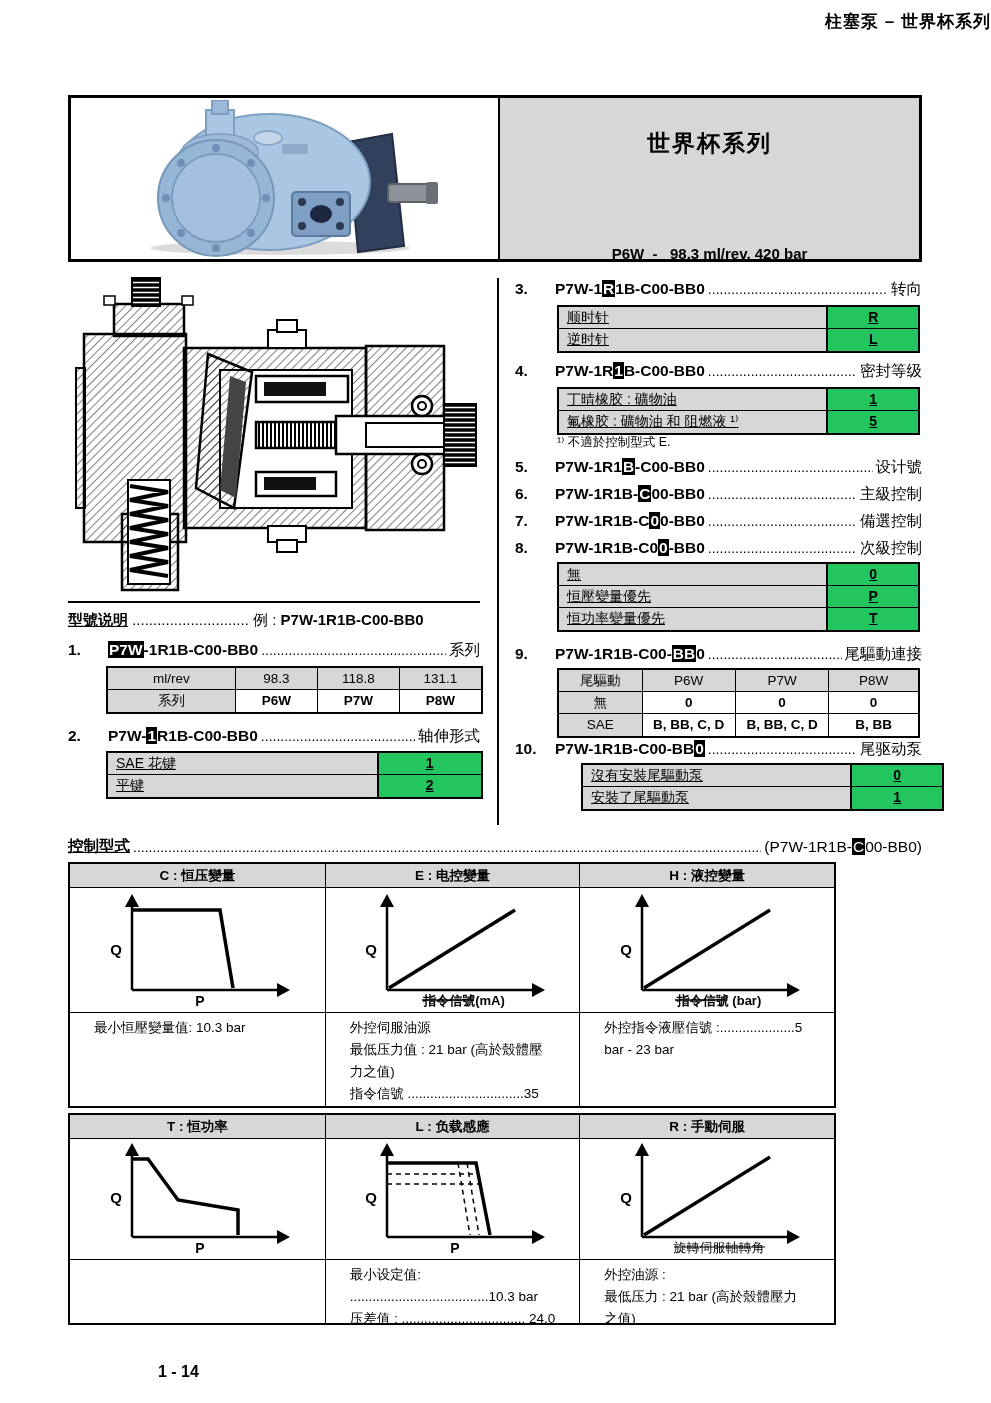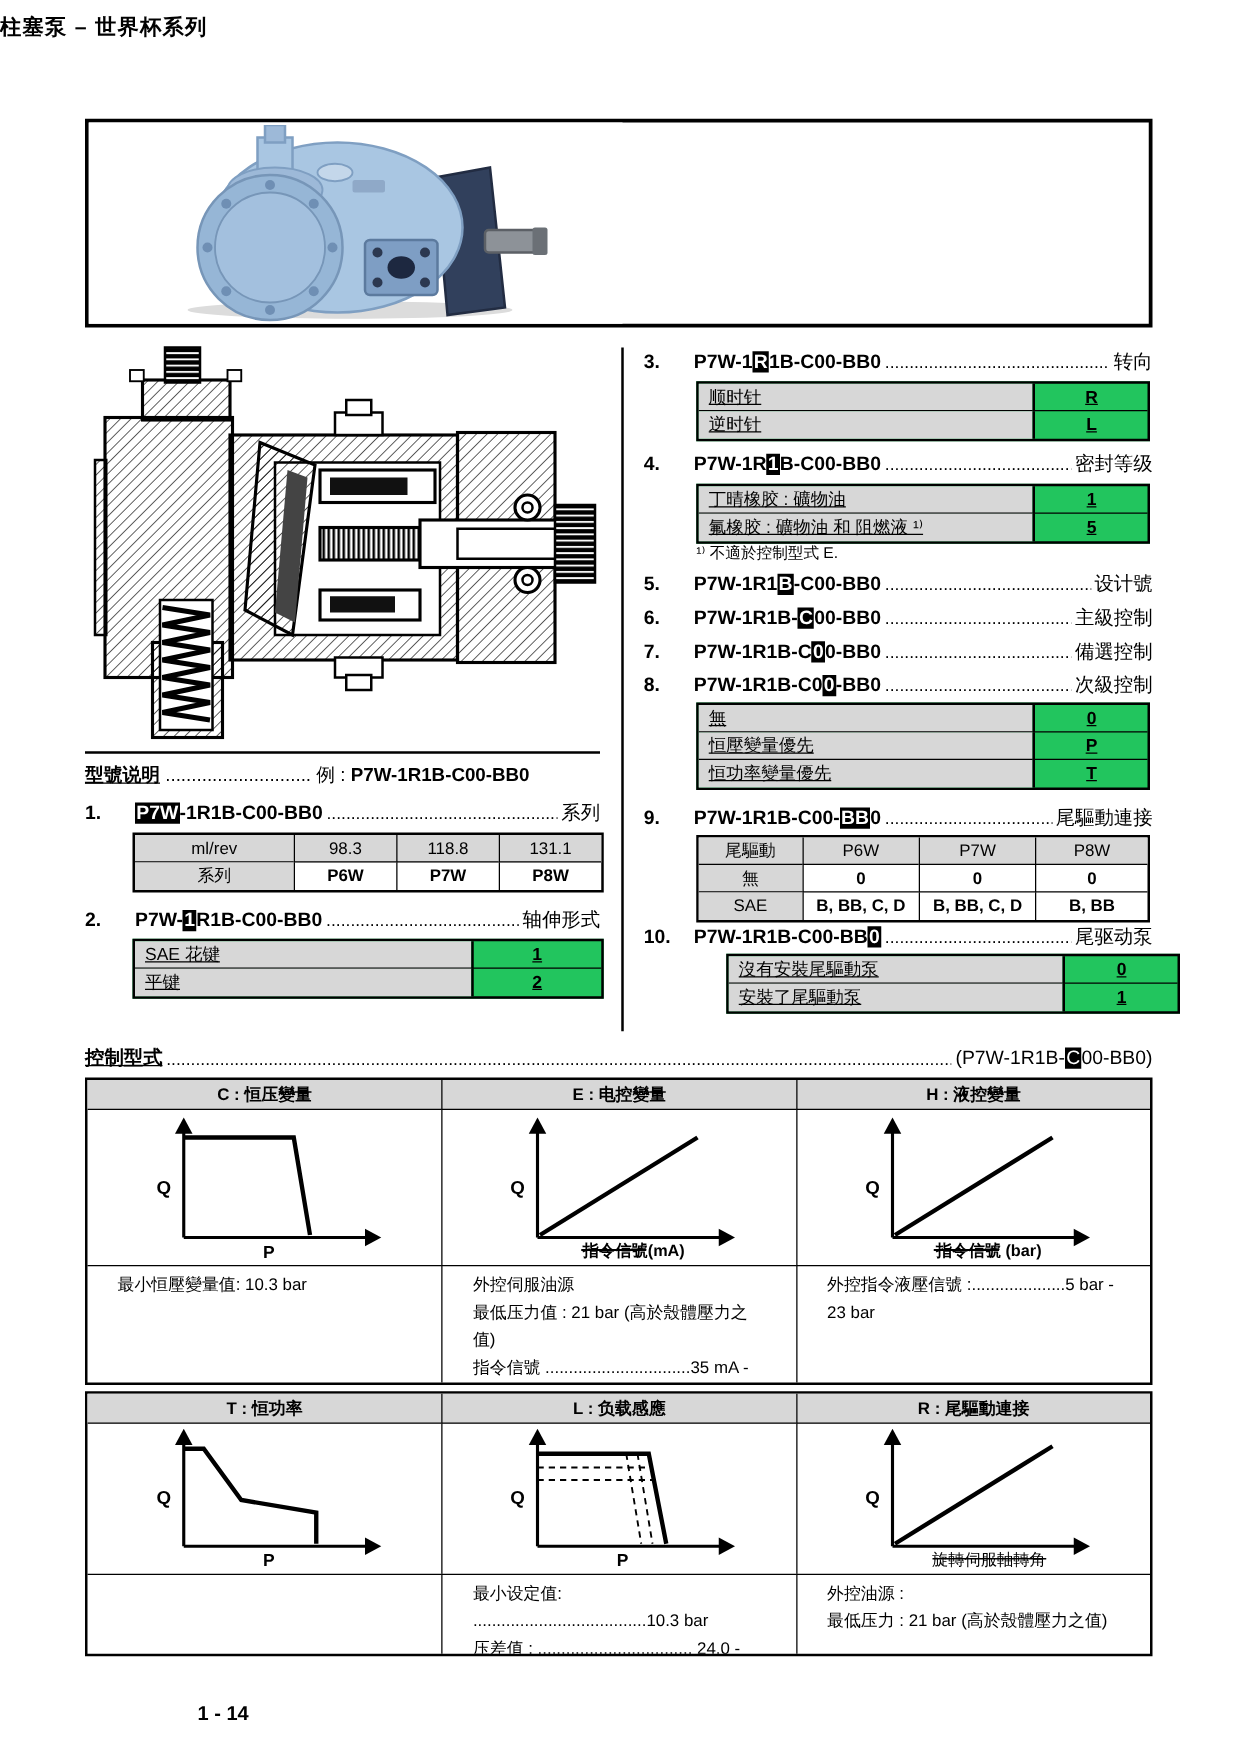--- a/index.html
+++ b/index.html
@@ -1,21 +1,21 @@
 <!DOCTYPE html>
 <html><head>
 <meta charset="utf-8">
 <style>
   html,body{margin:0;padding:0;background:#fff;}
   #page{position:relative;width:991px;height:1403px;background:#fff;color:#000;
         font-family:"Liberation Sans","DejaVu Sans",sans-serif;overflow:hidden;}
   .abs{position:absolute;}
 
   
-  #page-title{top:10px;left:0;width:991px;text-align:left;font-size:17px;font-weight:bold;letter-spacing:1px;}
+  #page-title{top:10px;left:0;width:991px;text-align:right;font-size:17px;font-weight:bold;letter-spacing:1px;}
 
   
   #header-box{left:68px;top:95px;width:854px;height:167px;border:3px solid #000;display:flex;box-sizing:border-box;}
   #photo-cell{width:427px;background:#fff;display:flex;align-items:center;justify-content:center;}
   #series-cell{flex:1;background:#d7d7d7;border-left:2px solid #000;text-align:center;padding-top:30px;box-sizing:border-box;}
   #series-title{font-size:23px;font-weight:bold;letter-spacing:2px;}
   #series-specs{margin-top:18px;display:inline-block;text-align:left;font-size:15px;font-weight:bold;line-height:1.55;white-space:pre;}
 
   
   #drawing{left:70px;top:276px;width:410px;height:322px;}
@@ -52,21 +52,21 @@
   .t4 .b{font-weight:bold;}
   .t4 .bl{border-left:1.5px solid #000;}
   .t4 .nb{border-bottom:none;}
 
   #footnote-4{left:557px;top:434px;font-size:12.5px;}
 
   
   #control-heading{left:68px;top:836px;width:854px;display:flex;align-items:center;font-size:15.5px;white-space:nowrap;}
   #control-heading .suffix{font-weight:normal;flex:none;}
 
-  .ctable{left:68px;width:854px;border:2.5px solid #000;display:grid;grid-template-columns:1fr 1fr 1fr;background:#fff;box-sizing:border-box;}
+  .ctable{left:68px;width:768px;border:2.5px solid #000;display:grid;grid-template-columns:1fr 1fr 1fr;background:#fff;box-sizing:border-box;}
   #ctable1{top:862px;grid-template-rows:24px 124px 94px;}
   #ctable2{top:1113px;grid-template-rows:24px 120px 64px;}
   .ctable .hd{background:#d7d7d7;font-weight:bold;text-align:center;font-size:13.5px;line-height:24px;border-bottom:1.5px solid #000;box-sizing:border-box;overflow:hidden;}
   .ctable .ch{display:flex;align-items:center;justify-content:center;box-sizing:border-box;}
   .ctable .dt{border-top:1.5px solid #000;padding:4px 24px;font-size:13.5px;line-height:1.62;box-sizing:border-box;overflow:hidden;}
   .ctable .bl{border-left:1.5px solid #000;}
 
   #footer-page-num{left:158px;top:1363px;font-size:16px;font-weight:bold;}
 
   svg text{font-family:"Liberation Sans","DejaVu Sans",sans-serif;}
@@ -102,20 +102,28 @@
         <rect x="172" y="92" width="58" height="44" rx="4" fill="#7e9ec4" stroke="#5c7a9e" stroke-width="2"></rect>
         <circle cx="182" cy="102" r="4" fill="#2c3850"></circle>
           <circle cx="220" cy="102" r="4" fill="#2c3850"></circle>
         <circle cx="182" cy="126" r="4" fill="#2c3850"></circle>
           <circle cx="220" cy="126" r="4" fill="#2c3850"></circle>
         <ellipse cx="201" cy="114" rx="11" ry="9" fill="#1d2840"></ellipse>
         <ellipse cx="148" cy="38" rx="14" ry="7" fill="#c4d7ea" stroke="#7f9fc2" stroke-width="1.5"></ellipse>
         <rect x="162" y="44" width="26" height="10" rx="2" fill="#8fa9c8"></rect>
       </svg>
     </div>
+    <div id="series-cell">
+      <div id="series-title">世界杯系列</div><br>
+      <div id="series-specs">
+        <div>P6W  -   98.3 ml/rev, 420 bar</div>
+        <div>P7W  - 118.8 ml/rev, 420 bar</div>
+        <div>P8W  - 131.1 ml/rev, 350 bar</div>
+      </div>
+    </div>
   </div>
 
   <div id="drawing" class="abs">
     <svg width="410" height="322" viewBox="0 0 410 322">
       <defs>
         <pattern id="h1" width="6" height="6" patternUnits="userSpaceOnUse" patternTransform="rotate(45)">
           <line x1="0" y1="0" x2="0" y2="6" stroke="#000" stroke-width="1"></line>
         </pattern>
         <pattern id="vs" width="4" height="4" patternUnits="userSpaceOnUse">
           <rect width="4" height="4" fill="#fff"></rect>
@@ -359,21 +367,21 @@
       <div>驅動卡:......................................... S20-11712</div>
     </div>
     <div class="dt bl">
       <div>外控指令液壓信號 :....................5 bar - 23 bar</div>
     </div>
   </div>
 
   <div id="ctable2" class="abs ctable">
     <div class="hd">T : 恒功率</div>
     <div class="hd bl">L : 负载感應</div>
-    <div class="hd bl">R : 尾驅動連接</div>
+    <div class="hd bl">R : 手動伺服</div>
 
     <div class="ch">
       <svg width="250" height="112" viewBox="0 0 250 112">
         <line x1="60" y1="94" x2="60" y2="10" stroke="#000" stroke-width="2.5"></line>
         <polygon points="60,0 53,13 67,13" fill="#000"></polygon>
         <line x1="60" y1="94" x2="206" y2="94" stroke="#000" stroke-width="2.5"></line>
         <polygon points="218,94 205,87 205,101" fill="#000"></polygon>
         <path d="M60,16 L76,16 L106,57 L166,67 L166,92" fill="none" stroke="#000" stroke-width="3.5"></path>
         <text x="44" y="60" font-size="15" font-weight="bold" text-anchor="middle">Q</text>
         <text x="128" y="110" font-size="14" font-weight="bold" text-anchor="middle">P</text>

